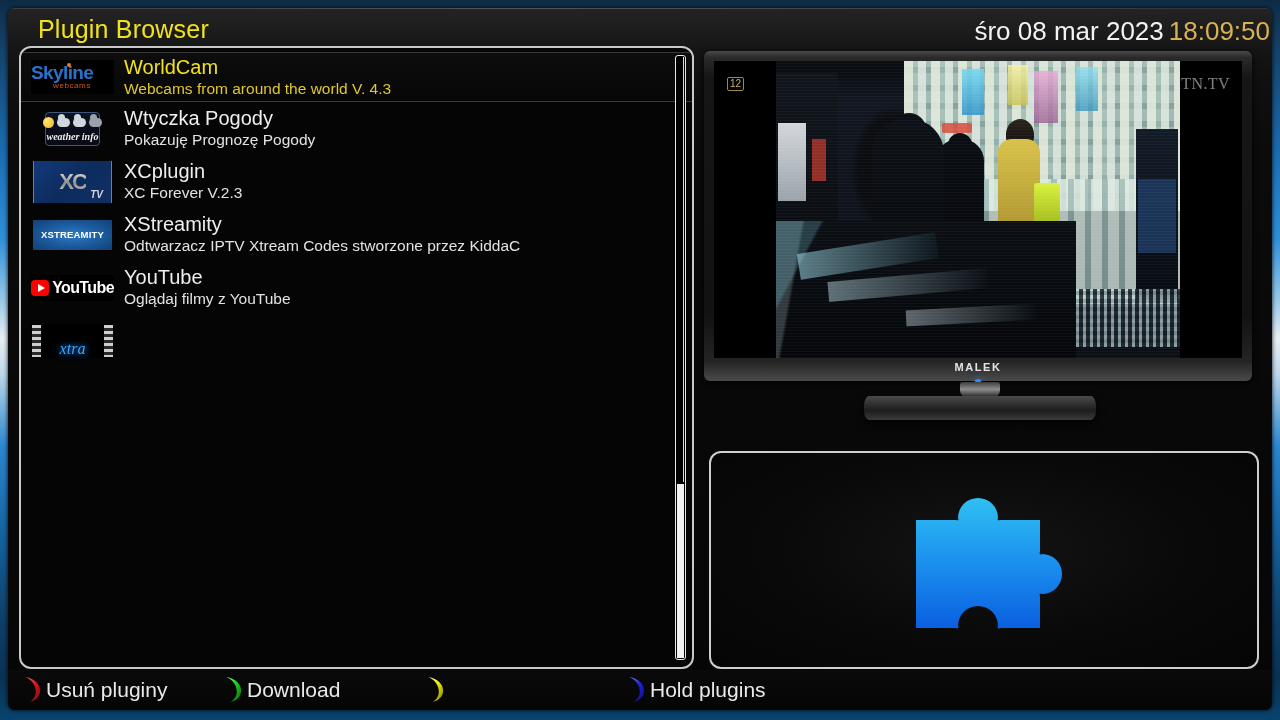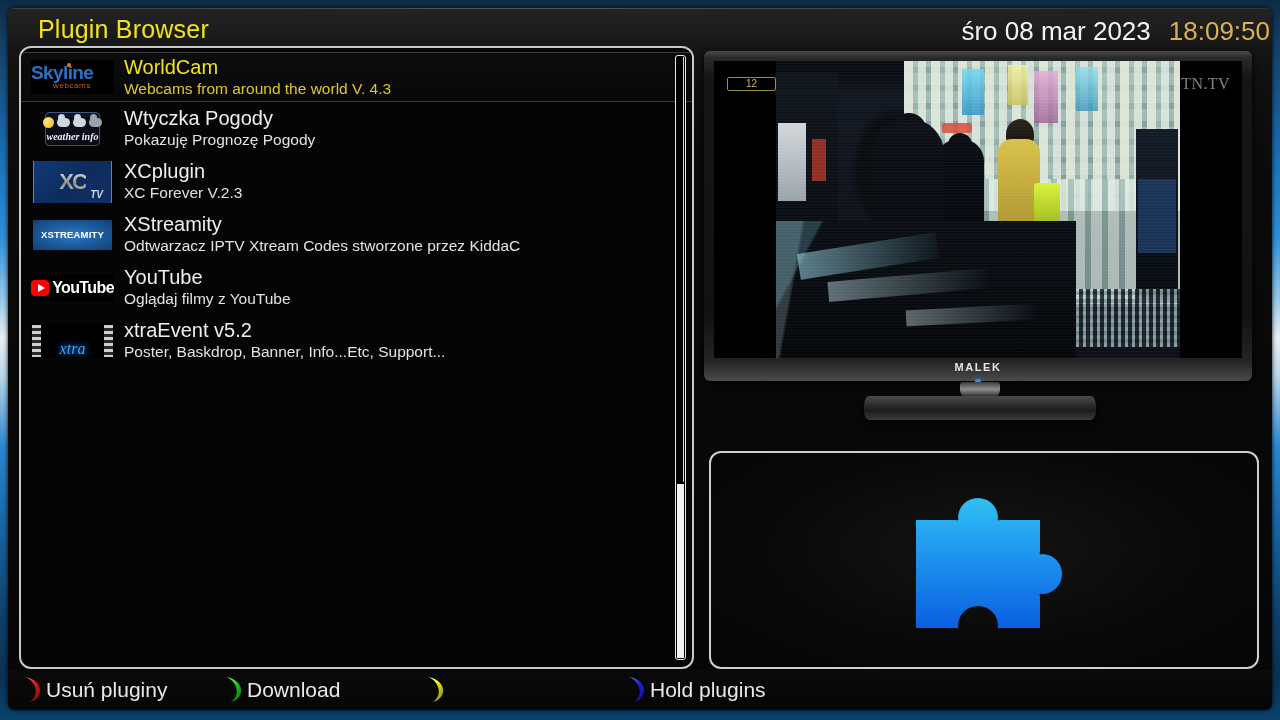--- a/index.html
+++ b/index.html
@@ -49,21 +49,21 @@
   #header {
     position: absolute; left: 16px; top: 0; width: 1264px; height: 45px;
   }
   #page-title {
     position: absolute; left: 14px; top: 7px;
     font-size: 25px; color: #f2e21c; letter-spacing: .2px;
     white-space: nowrap;
   }
   #clock-wrap {
     position: absolute; right: 18px; top: 8px;
-    display: flex; align-items: center; gap: 18px;
+    display: flex; align-items: center; gap: 5px;
     white-space: nowrap;
   }
   #clock-date { font-size: 26px; color: #f2f2f2; }
   #clock-time { font-size: 26px; color: #d8b153; }
 
   
   #list-panel {
     position: absolute;
     left: 11px; top: 38px;
     width: 675px; height: 623px;
@@ -260,21 +260,21 @@
   #vid-grate{left:300px;top:228px;width:104px;height:58px;
     background:repeating-linear-gradient(90deg,rgba(200,225,230,.55) 0 3px,rgba(20,30,36,.8) 3px 7px),
                repeating-linear-gradient(0deg,rgba(180,205,212,.3) 0 4px,rgba(18,26,32,.6) 4px 8px);}
   #vid-scan{left:0;top:0;width:404px;height:297px;
     background:repeating-linear-gradient(0deg, rgba(255,255,255,.035) 0 1px, rgba(0,0,0,0) 1px 3px);}
 
   #tv-rating {
     position: absolute; left: 13px; top: 16px;
     font-size: 10px; color: #c9b65a;
     border: 1px solid #9a8b45; border-radius: 2px;
-    padding: 0 18px; line-height: 12px;
+    padding: 0 2px; line-height: 12px;
     background: rgba(0,0,0,.35);
   }
   #tv-logo {
     position: absolute; right: 12px; top: 14px;
     font-family: "Liberation Serif", serif;
     font-size: 16px; color: rgba(225,230,235,.55);
     letter-spacing: .4px;
   }
   #tv-brand {
     position: absolute; left: 0; right: 0; bottom: 8px;
@@ -419,24 +419,20 @@
           </div>
         </div>
 
         <div class="plug-row" data-interactable="true">
           <div class="plug-icon" data-interactable="false">
             <div class="ico-xtra">
               <span class="film l"></span>
               <span class="xt-word" data-interactable="false">xtra</span>
               <span class="film r"></span>
             </div>
-          </div>
-          <div class="plug-text">
-            <div class="plug-name" data-interactable="false">xtraEvent v5.2</div>
-            <div class="plug-desc" data-interactable="false">Poster, Baskdrop, Banner, Info...Etc, Support...</div>
           </div>
         </div>
 
       </div>
 
       <div id="scrollbar" data-interactable="true">
         <div id="scroll-thumb" data-interactable="true"></div>
         <div id="scroll-track-fill" data-interactable="true"></div>
       </div>
     </div>

